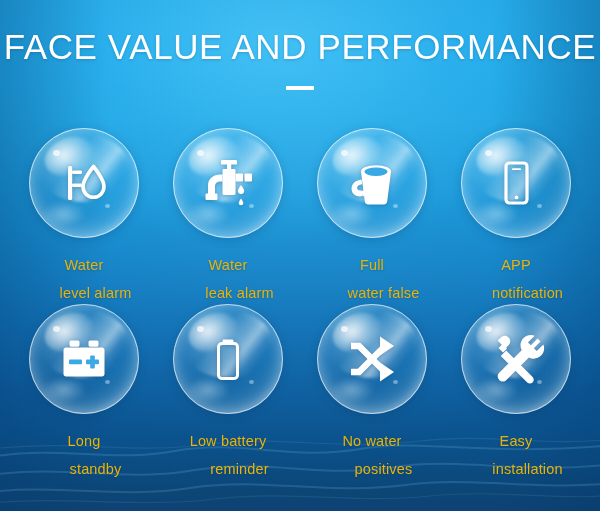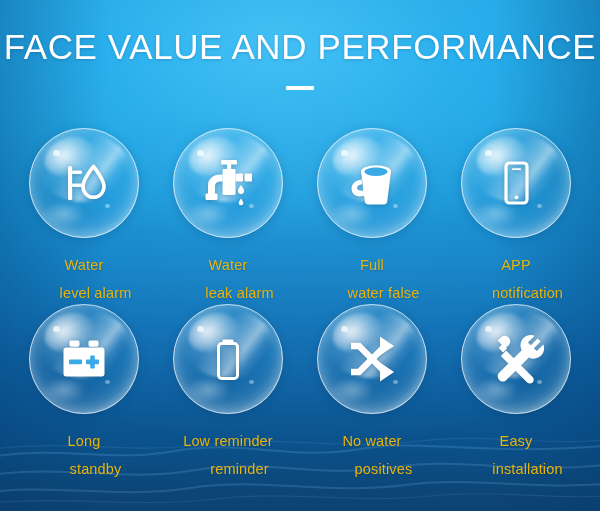--- a/index.html
+++ b/index.html
@@ -414,21 +414,21 @@
         <div class="bubble-dot b"></div>
         <div class="bubble-rim"></div>
         <div class="icon-wrap">
           <svg width="50" height="50" viewBox="0 0 50 50">
             <rect x="19.5" y="5.5" width="11" height="3.4" rx="1.2" fill="#ffffff"></rect>
             <rect x="15.5" y="9.5" width="19" height="35" rx="3.2" fill="none" stroke="#ffffff" stroke-width="3"></rect>
           </svg>
         </div>
       </div>
       <div class="caption">
-        <span class="l1">Low reminder</span>
+        <span class="l1">Low battery</span>
         <span class="l2">reminder</span>
       </div>
     </div>
 
     <div class="cell">
       <div class="bubble">
         <div class="bubble-body"></div>
         <div class="bubble-hl2"></div>
         <div class="bubble-hl1"></div>
         <div class="bubble-hl3"></div>

